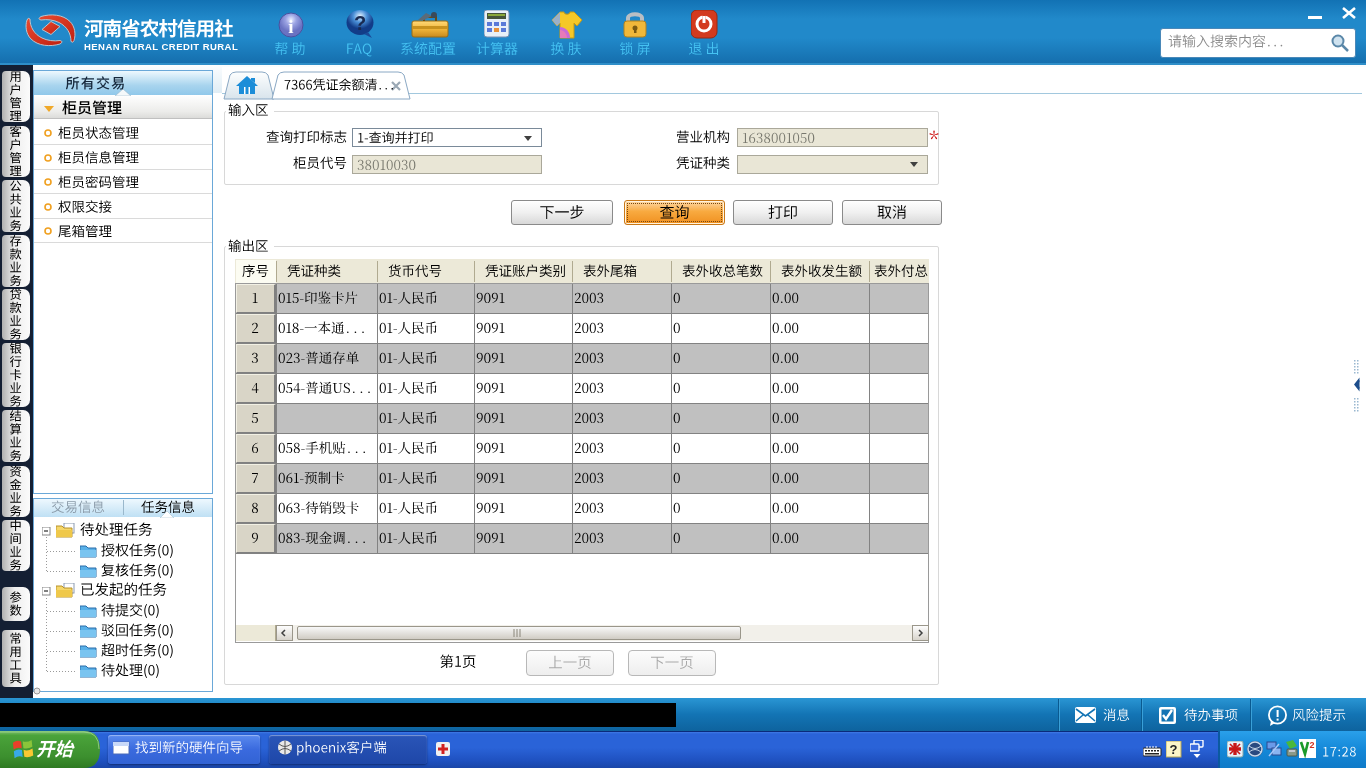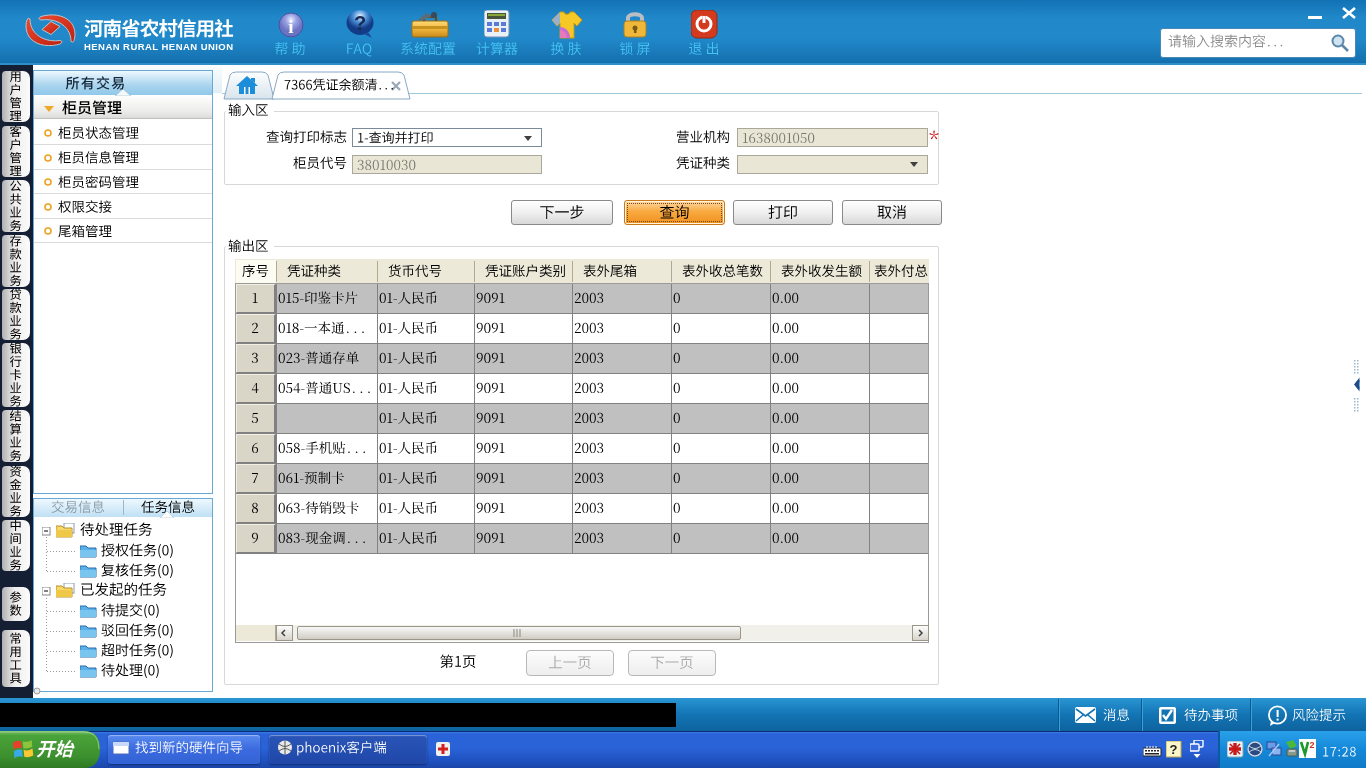--- a/index.html
+++ b/index.html
@@ -16,21 +16,21 @@
           <stop offset="0" stop-color="#e84a30"></stop>
           <stop offset="1" stop-color="#c02010"></stop>
         </linearGradient>
       </defs>
 <g fill="url(#lred)" stroke="#b9c4cc" stroke-width="1">
 <path d="M36 31 C26 34 14 33 7 26 C2 21 1 13 3 7 Q4 4 6 6 C6 14 10 21 18 25 C23 27.5 30 28.5 36 27.5 Q40 28.5 36 31 Z"></path>
 <path d="M17 3.5 C27 0.5 39 1.5 46 8.5 C51 13.5 52 21.5 50 27.5 Q49 30.5 47 28.5 C47 20.5 43 13.5 35 9.5 C30 7 23 6 17 7 Q13 6 17 3.5 Z"></path>
 <path d="M27 8.5 L36 13.5 L27 21.5 L18 16.5 Z"></path>
 </g>
     </svg>
-<div class="a" style="left:84px;top:41px;width:200px;font:bold 9.5px 'Liberation Sans';color:#fff;letter-spacing:0.45px">HENAN RURAL HENAN UNION</div>
+<div class="a" style="left:84px;top:41px;width:200px;font:bold 9.5px 'Liberation Sans';color:#fff;letter-spacing:0.45px">HENAN RURAL CREDIT RURAL</div>
 <svg class="a" style="left:278px;top:12px" width="27" height="27">
       <defs>
         <radialGradient id="bg1" cx="50%" cy="28%">
           <stop offset="0" stop-color="#e8ecff"></stop>
           <stop offset="0.45" stop-color="#9aa2e2"></stop>
           <stop offset="1" stop-color="#6a72c2"></stop>
         </radialGradient>
         <radialGradient id="bg2" cx="50%" cy="25%">
           <stop offset="0" stop-color="#e8f4fe"></stop>
           <stop offset="0.5" stop-color="#4a90d8"></stop>

